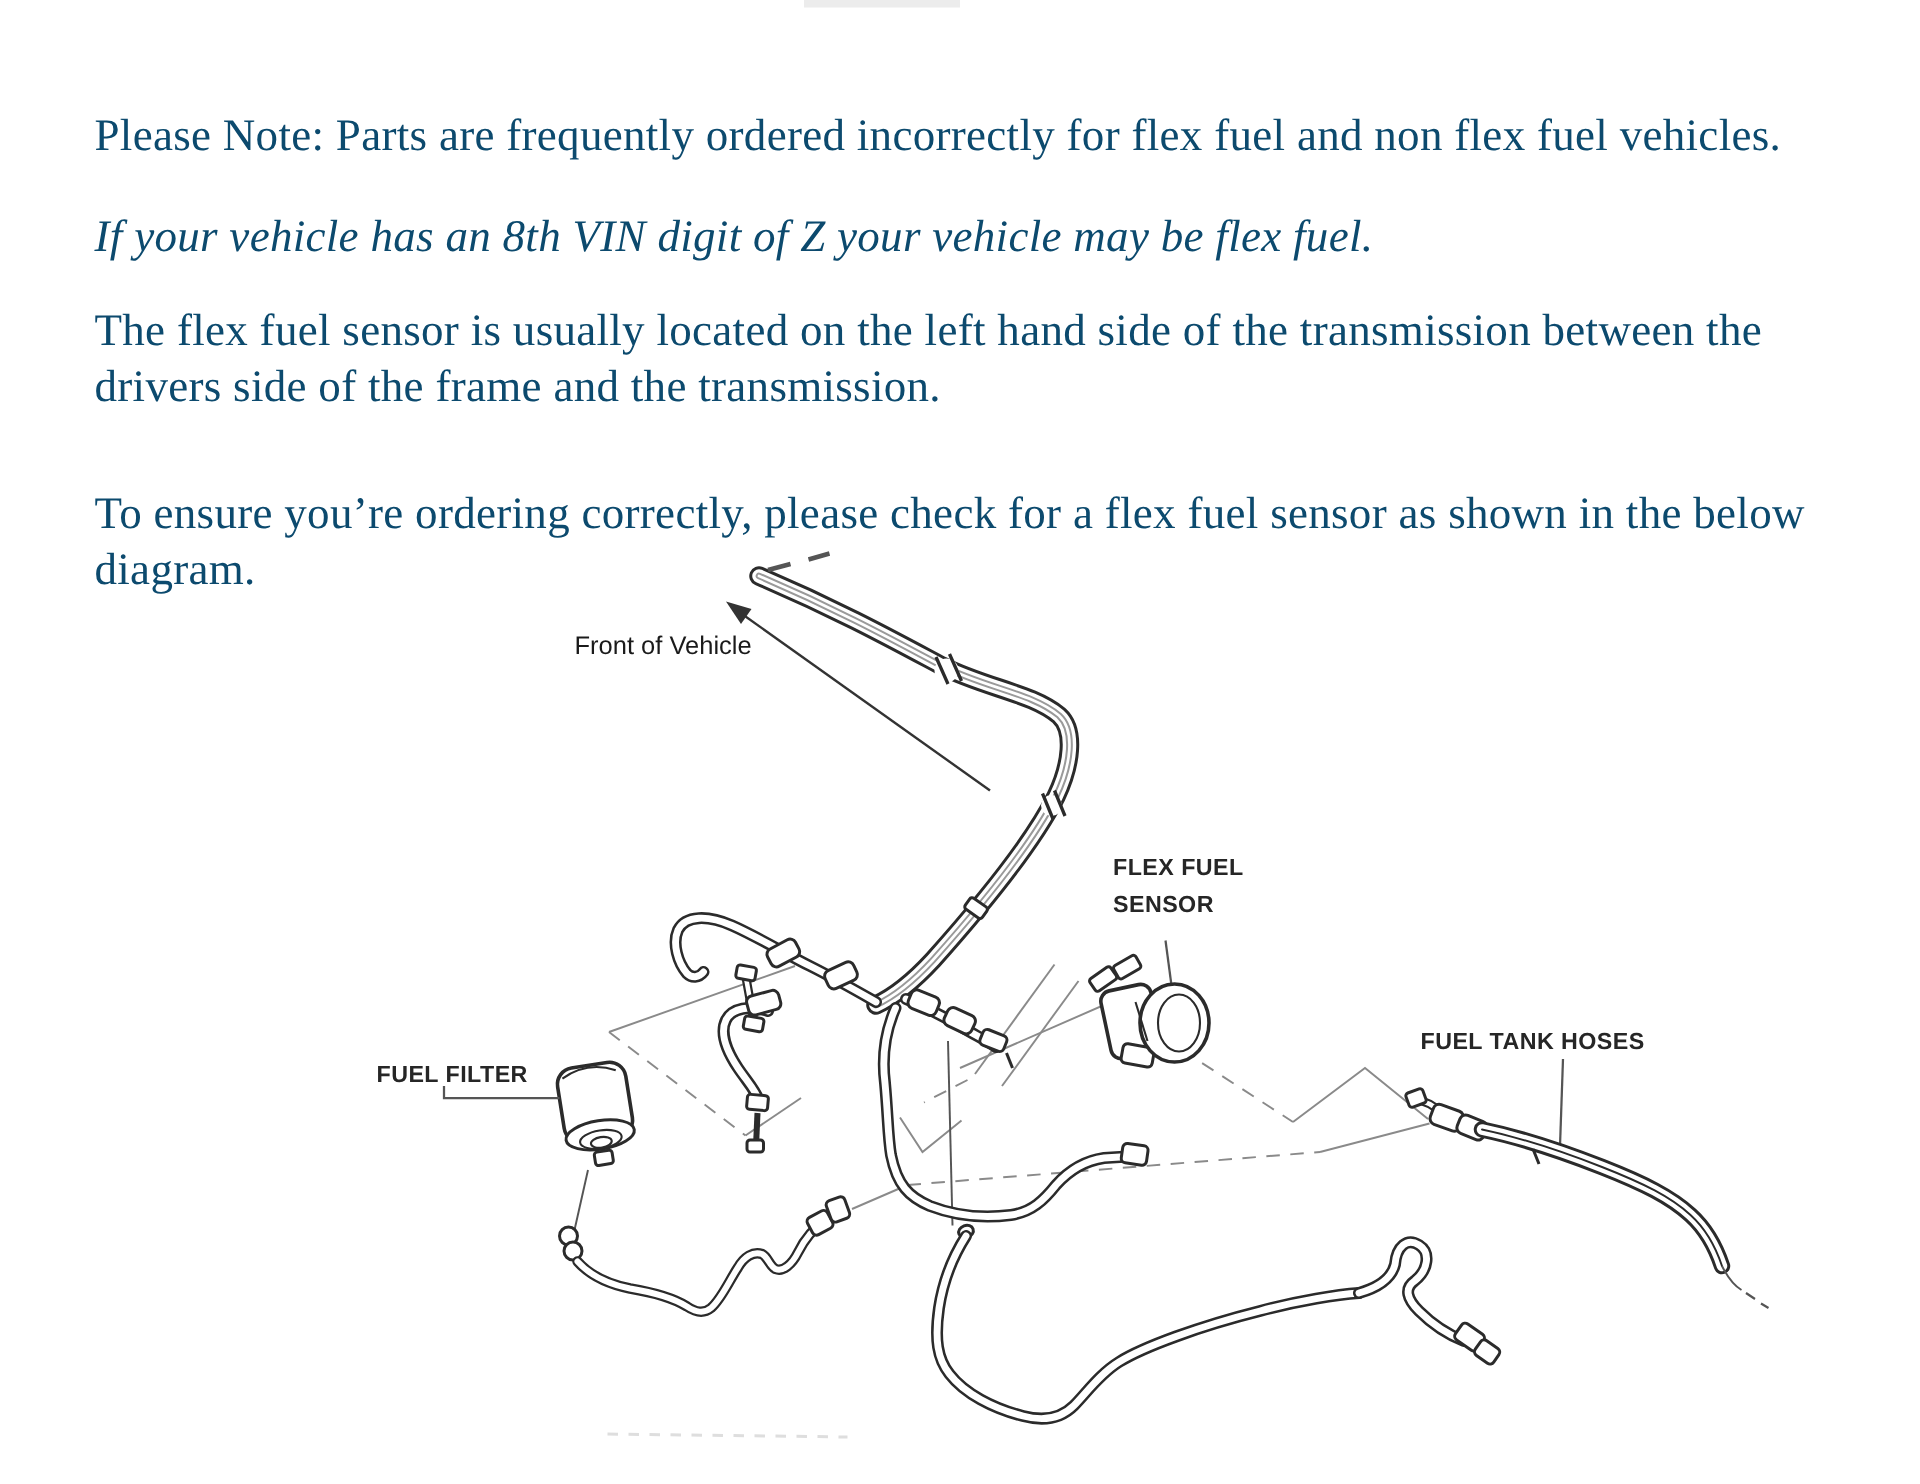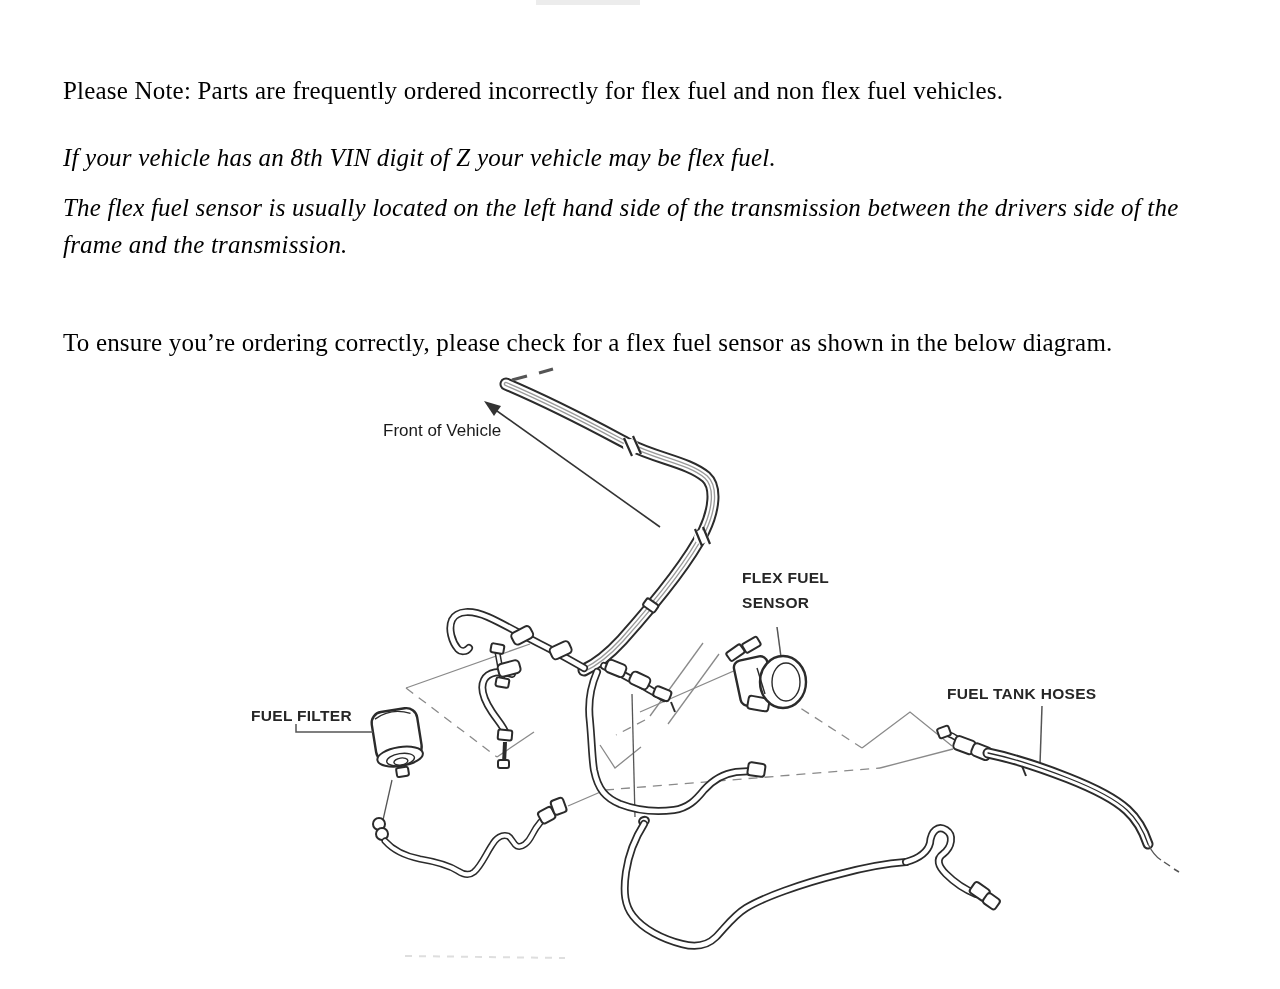--- a/index.html
+++ b/index.html
@@ -9,26 +9,26 @@
     background:#fff;
     overflow:hidden;
     font-family:"Liberation Serif", serif;
   }
   .top-artifact{
     position:absolute;left:536px;top:0;width:104px;height:5px;
     background:#ececec;
   }
   .para{
     position:absolute;left:63px;width:1180px;
-    font-size:25px;line-height:37px;color:#000000;
+    font-size:30px;line-height:37px;color:#0c4a6e;
     margin:0;letter-spacing:0.2px;
   }
   .p1{top:72px;}
   .p2{top:139px;font-style:italic;}
-  .p3{top:189px;width:1160px;font-style:italic;}
+  .p3{top:202px;width:1160px;}
   .p4{top:324px;}
   svg{position:absolute;left:0;top:0;}
   
   .t-outer{fill:none;stroke:var(--ink,#2b2b2b);stroke-width:13;stroke-linecap:round;}
   .t-inner{fill:none;stroke:#ffffff;stroke-width:9;stroke-linecap:round;}
   .t-mid{fill:none;stroke:#9a9a9a;stroke-width:4.5;stroke-linecap:round;}
   .t-core{fill:none;stroke:#ffffff;stroke-width:1.8;stroke-linecap:round;}
   
   .h-outer{fill:none;stroke:var(--ink,#2b2b2b);stroke-width:8;stroke-linecap:round;}
   .h-inner{fill:none;stroke:#ffffff;stroke-width:4.6;stroke-linecap:round;}

